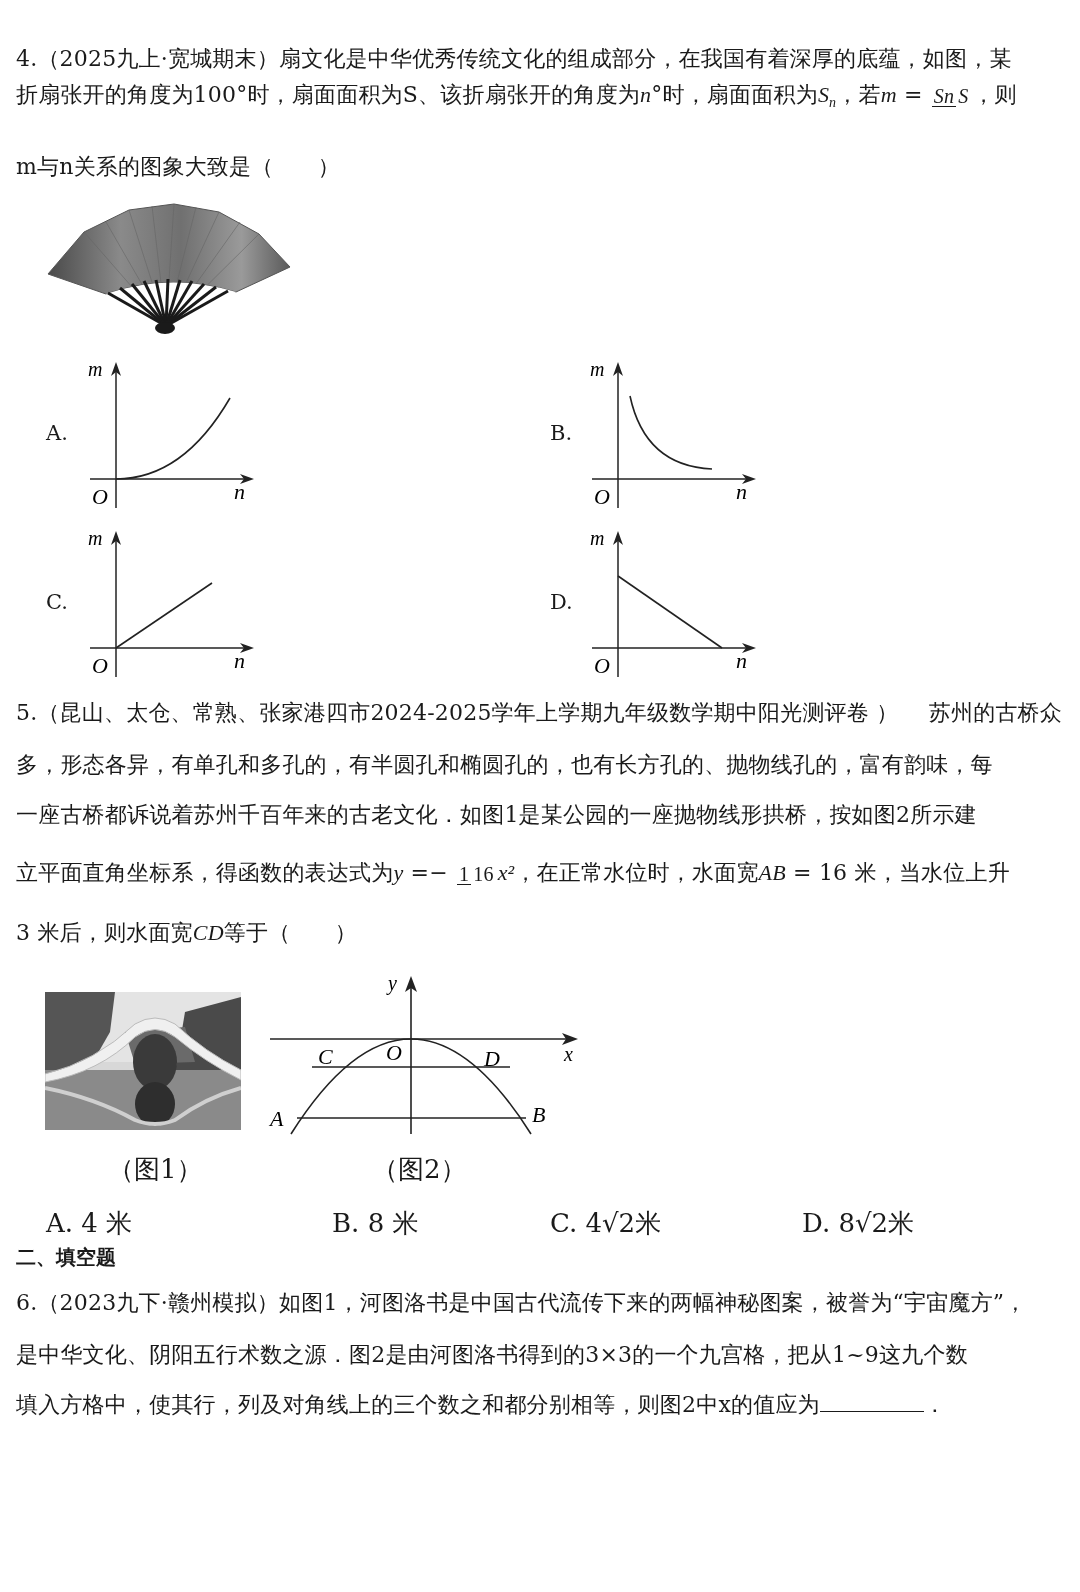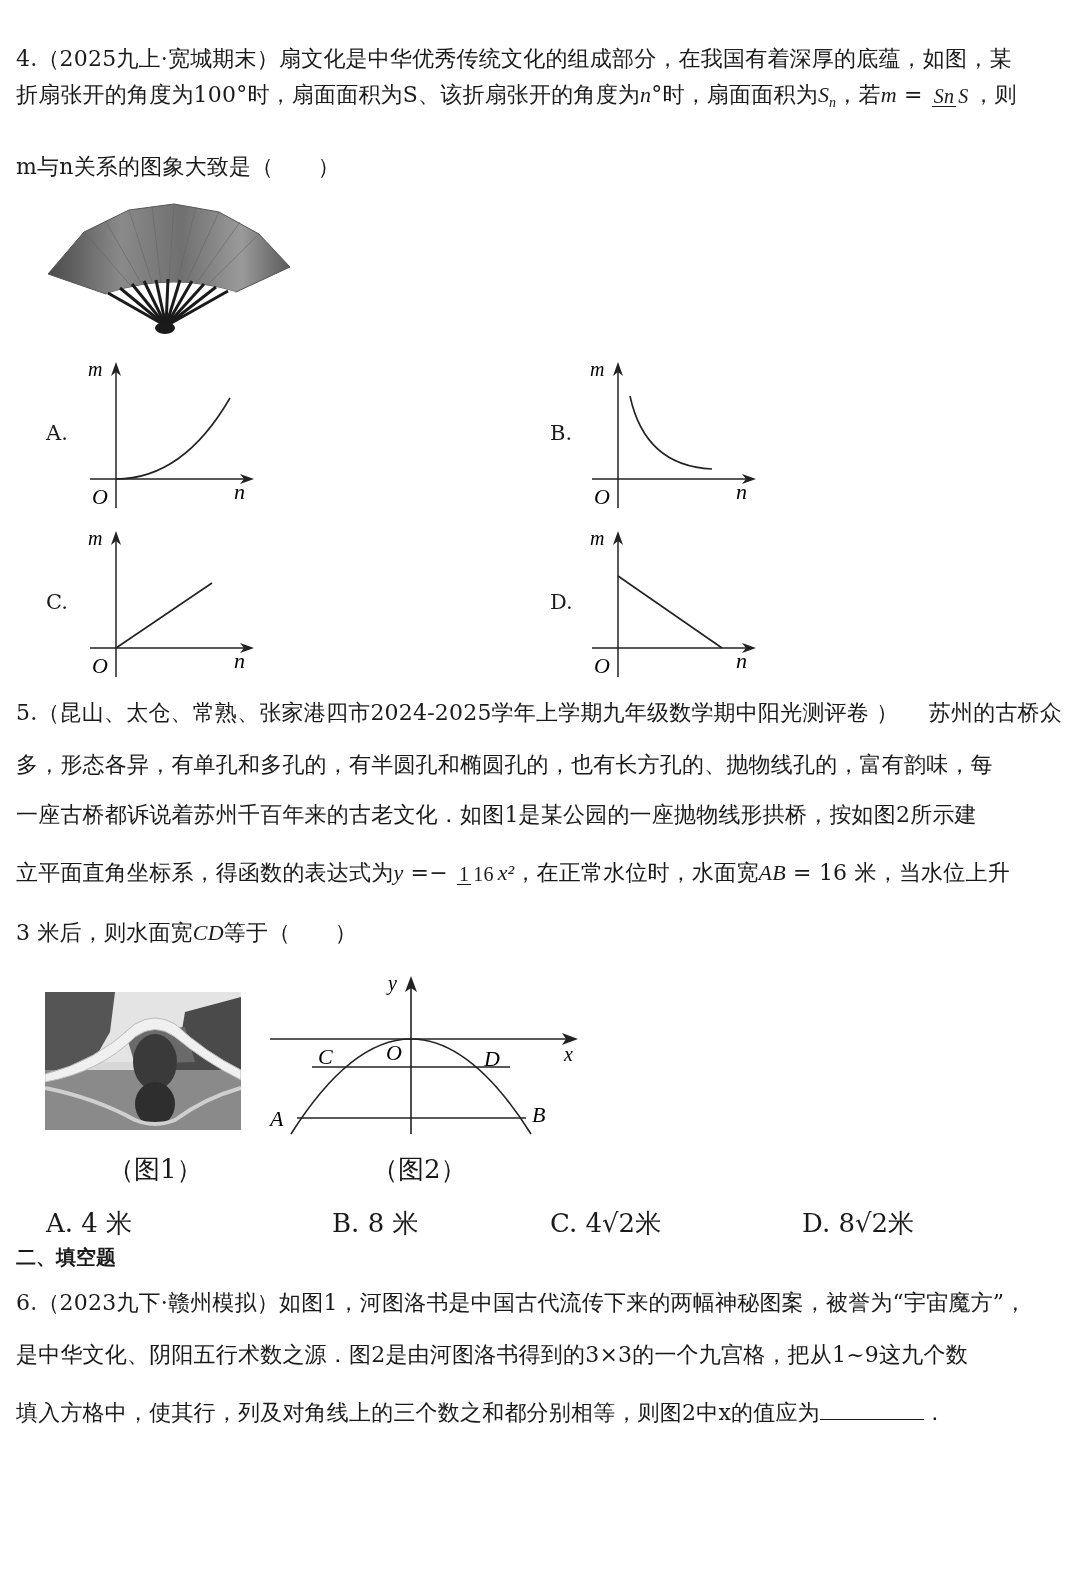--- a/index.html
+++ b/index.html
@@ -174,15 +174,15 @@
 <div class="choice" style="left:296px;margin-left:36px;"><span>B.</span>&nbsp;<span>8 米</span></div>
 <div class="choice" style="left:550px;"><span>C.</span>&nbsp;<span>4√2米</span></div>
 <div class="choice" style="left:802px;"><span>D.</span>&nbsp;<span>8√2米</span></div>
 
 <div class="section-title" style="top:1244px;">二、填空题</div>
 
 <div class="line just" style="top:1288px;">
   <span><span>6.</span><span>（2023九下·赣州模拟）</span><span>如图1，河图洛书是中国古代流传下来的两幅神秘图案，被誉为“宇宙魔方”，</span></span>
 </div>
 <div class="line" style="top:1340px;">是中华文化、阴阳五行术数之源．图2是由河图洛书得到的3×3的一个九宫格，把从1~9这九个数</div>
-<div class="line" style="top:1390px;margin-top:8px;">
+<div class="line" style="top:1390px;">
   <span>填入方格中，使其行，列及对角线上的三个数之和都分别相等，则图2中x的值应为</span><span class="blank"></span><span>．</span>
 </div>
 
 </body></html>

